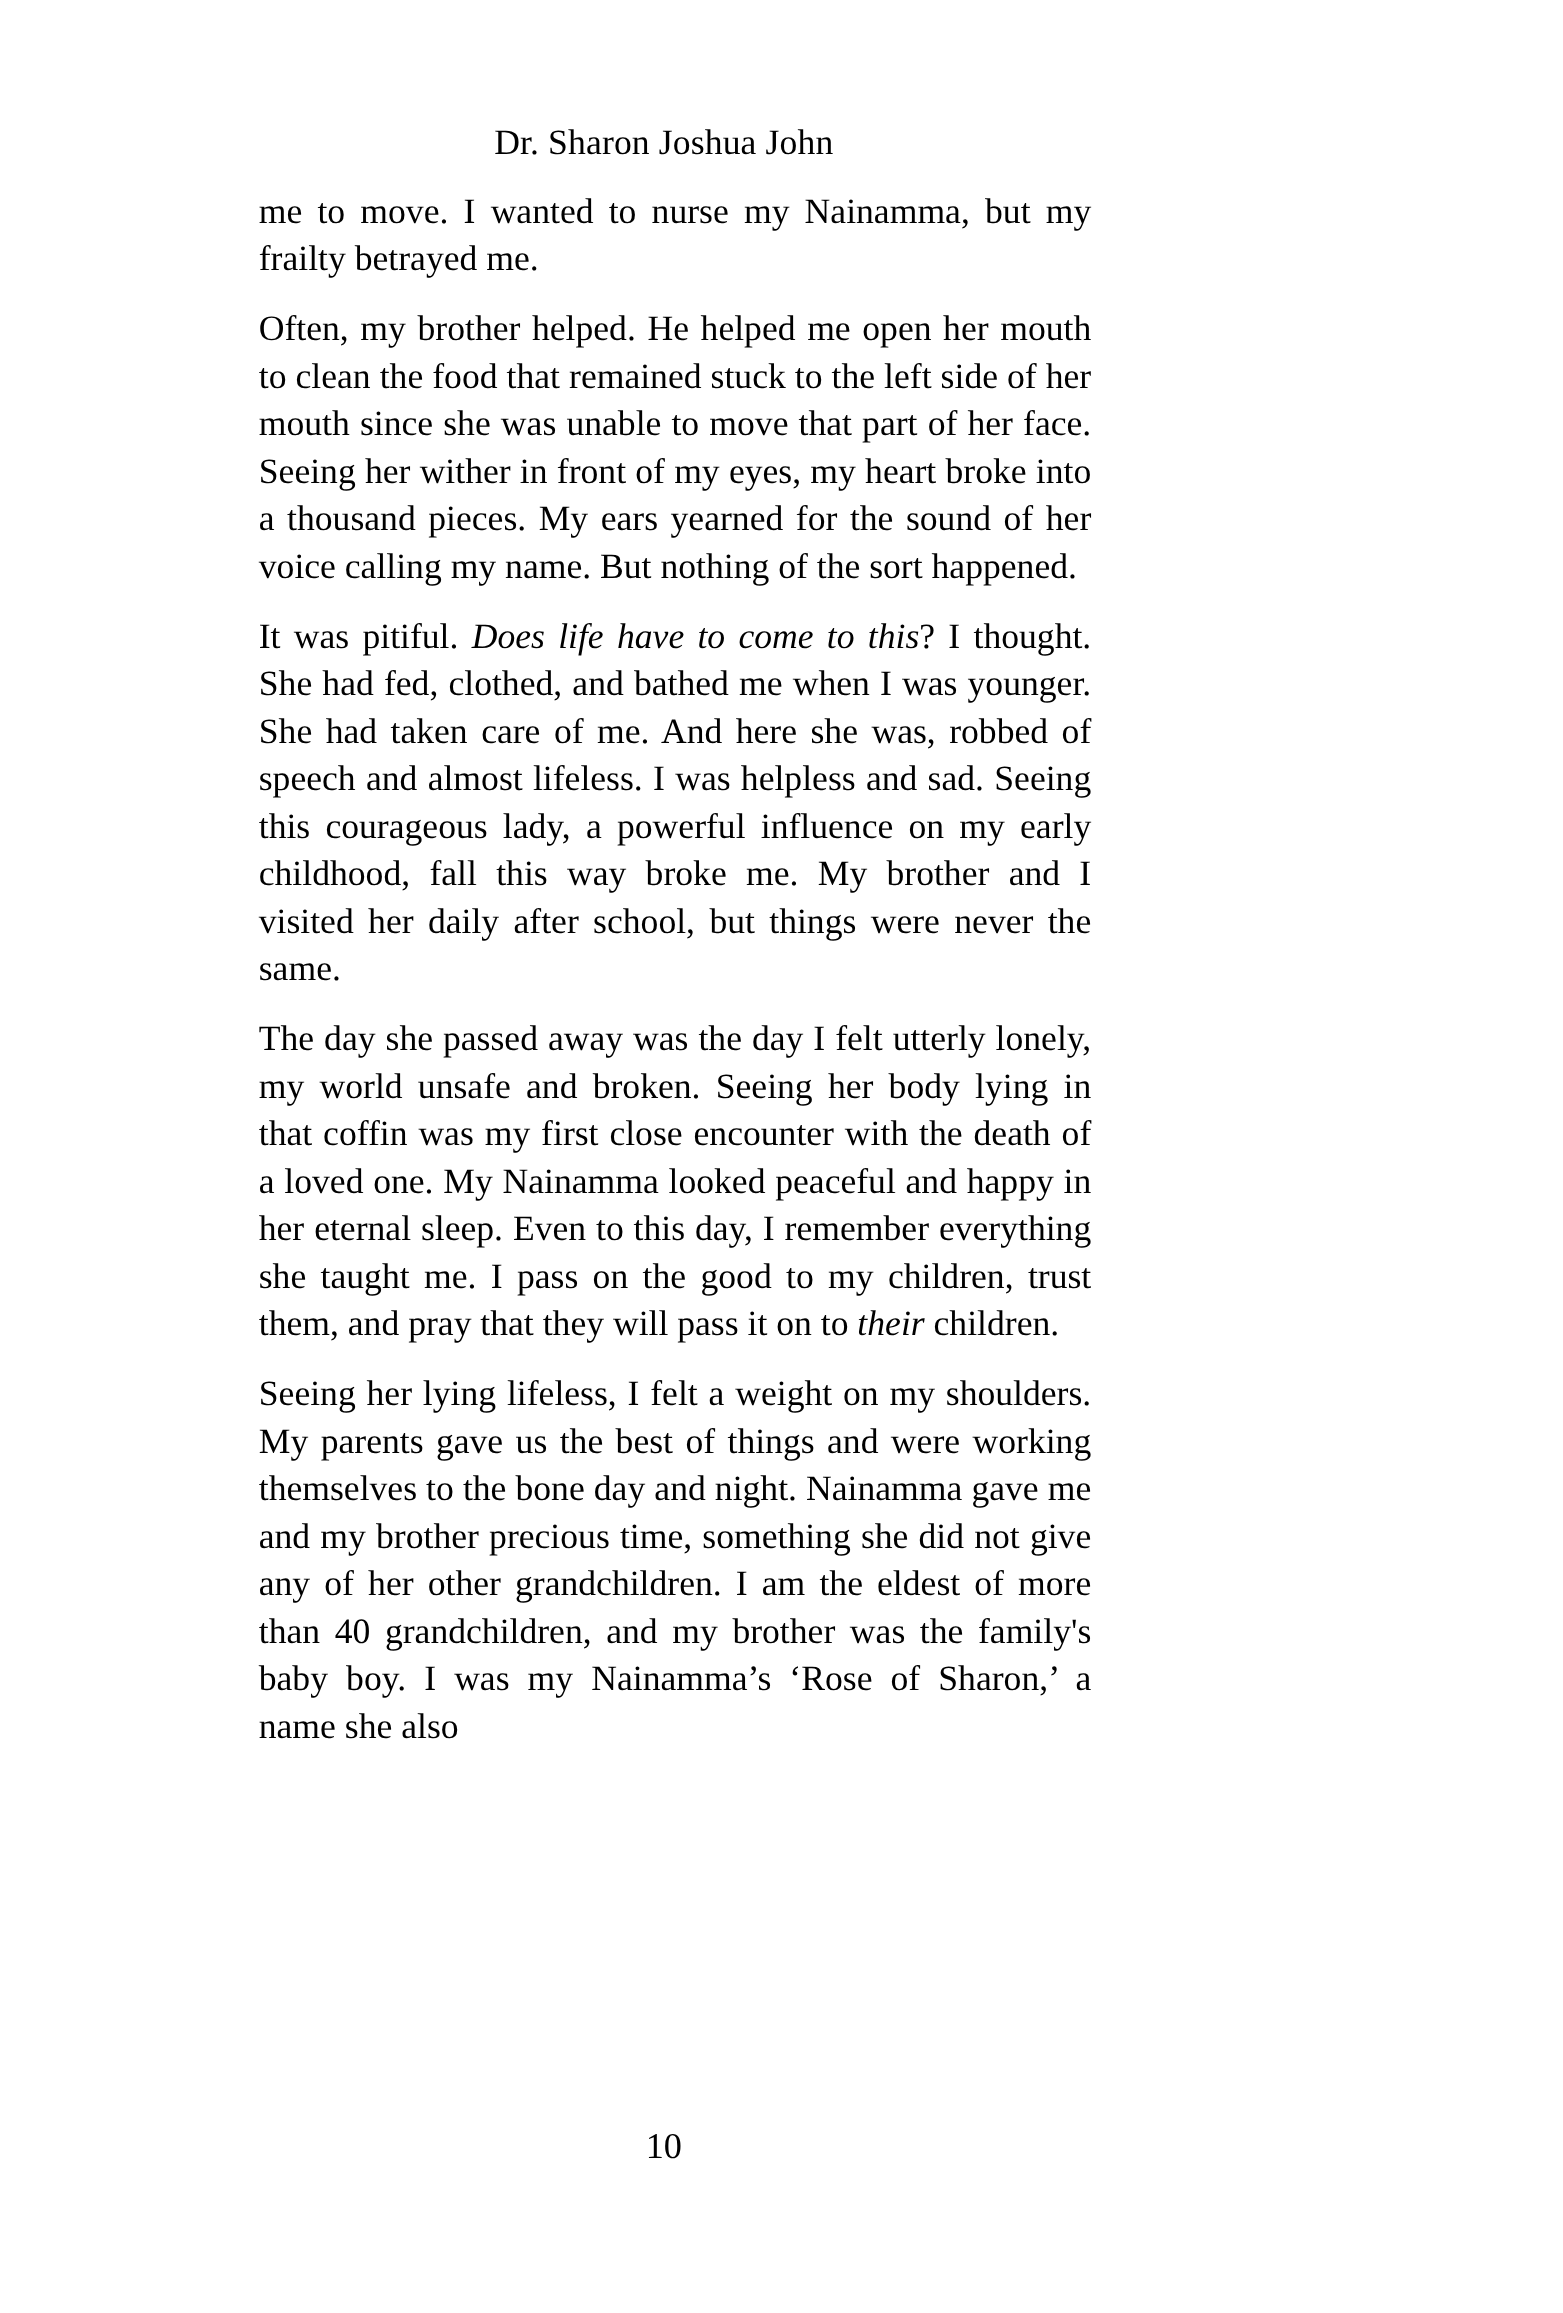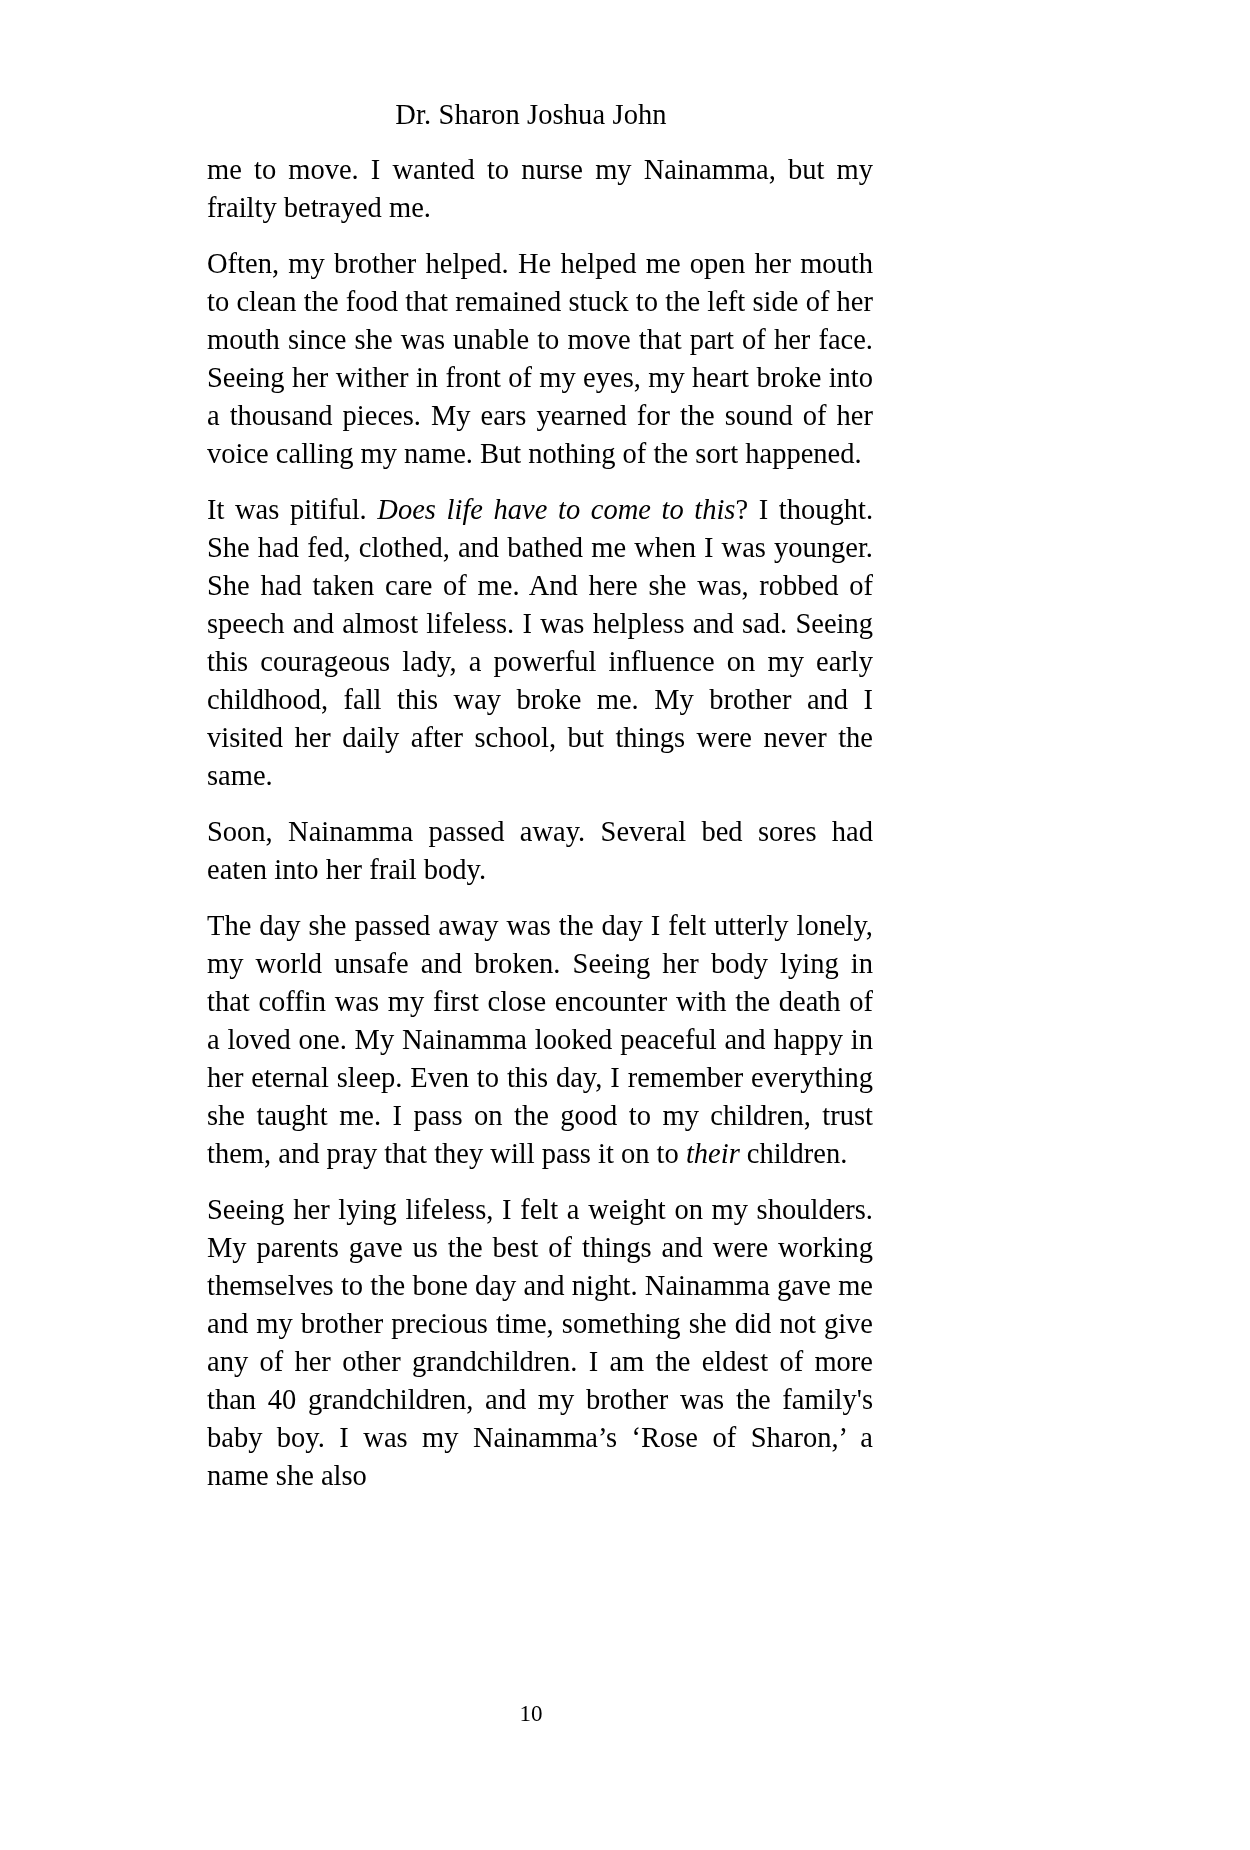--- a/index.html
+++ b/index.html
@@ -50,38 +50,37 @@
   }
   .para em {
     font-style: italic;
   }
   .folio {
     position: absolute;
     left: 188px;
     top: 1700px;
     width: 684px;
     text-align: center;
-    font-size: 23px;
+    font-size: 29px;
     line-height: 1.2;
   }
 </style>
 </head>
 <body>
 
 <div class="page">
 
   <div class="content">
 
     <div class="running-head">Dr. Sharon Joshua John</div>
 
     <div id="paragraphs">
         <p class="para"><span>me to move. I wanted to nurse my Nainamma, but my frailty betrayed me.</span></p>
         <p class="para"><span>Often, my brother helped. He helped me open her mouth to clean the food that remained stuck to the left side of her mouth since she was unable to move that part of her face. Seeing her wither in front of my eyes, my heart broke into a thousand pieces. My ears yearned for the sound of her voice calling my name. But nothing of the sort happened.</span></p>
         <p class="para"><span>It was pitiful. </span><em>Does life have to come to this</em><span>? I thought. She had fed, clothed, and bathed me when I was younger. She had taken care of me. And here she was, robbed of speech and almost lifeless. I was helpless and sad. Seeing this courageous lady, a powerful influence on my early childhood, fall this way broke me. My brother and I visited her daily after school, but things were never the same.</span></p>
-        <p class="para"><span>Soon, Nainamma passed away. Several bed sores had eaten into her frail body.</span></p>
         <p class="para"><span>The day she passed away was the day I felt utterly lonely, my world unsafe and broken. Seeing her body lying in that coffin was my first close encounter with the death of a loved one. My Nainamma looked peaceful and happy in her eternal sleep. Even to this day, I remember everything she taught me. I pass on the good to my children, trust them, and pray that they will pass it on to </span><em>their</em><span> children.</span></p>
         <p class="para last"><span>Seeing her lying lifeless, I felt a weight on my shoulders. My parents gave us the best of things and were working themselves to the bone day and night. Nainamma gave me and my brother precious time, something she did not give any of her other grandchildren. I am the eldest of more than 40 grandchildren, and my brother was the family's baby boy. I was my Nainamma’s ‘Rose of Sharon,’ a name she also</span></p>
       </div>
 
   </div>
 
   <div class="folio">10</div>
 
 </div>
 

